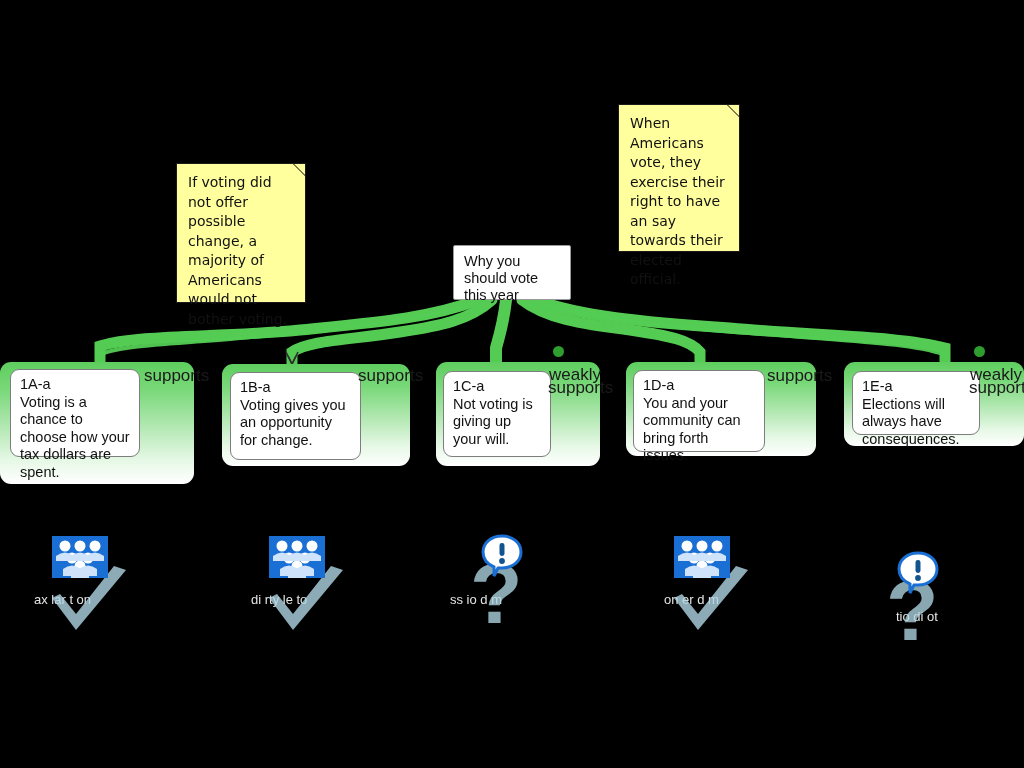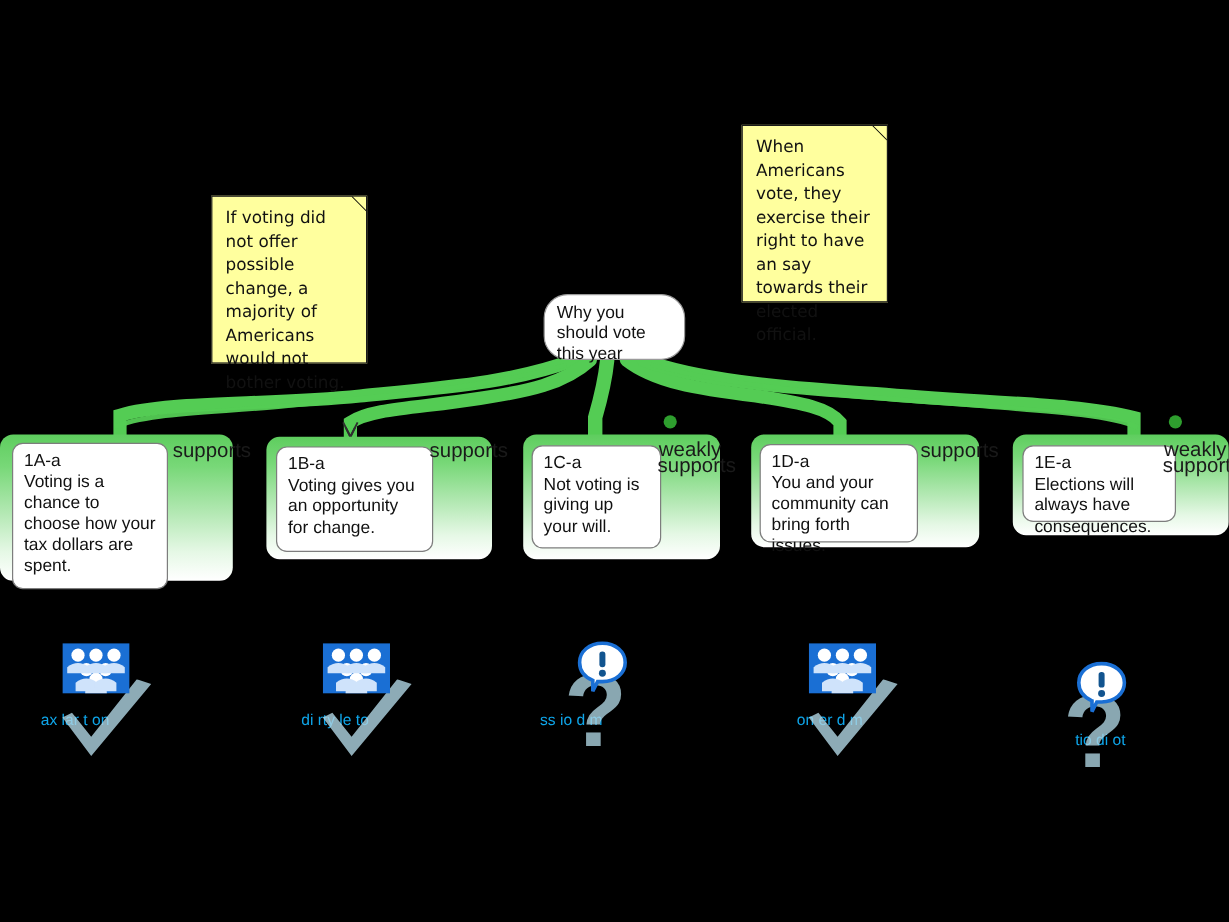--- a/index.html
+++ b/index.html
@@ -12,21 +12,21 @@
   #canvas{position:absolute;left:0;top:0;width:1024px;height:768px;}
 
   
   #connectors{position:absolute;left:0;top:0;width:1024px;height:768px;}
 
   
   .root-node{
     position:absolute;
     background:#ffffff;
     border:1px solid #9a9a9a;
-    border-radius:20px;
+    border-radius:2px;
     box-sizing:border-box;
     padding:7px 10px 6px 10px;
     font-size:14.5px;
     line-height:17px;
     color:#111;
     z-index:6;
   }
 
   
   .arg-box{
@@ -88,21 +88,21 @@
     position:absolute;top:0;right:0;
     width:0;height:0;
     border-left:11px solid transparent;
     border-top:11px solid #ffff9e;
   }
 
   
   .icon-cluster{position:absolute;width:120px;height:110px;z-index:4;}
   .faint-text{
     position:absolute;
-    color:#0ea5e9;
+    color:#e5e5e5;
     font-size:13px;
     line-height:16px;
     white-space:nowrap;
     z-index:2;
   }
   .check-mark{position:absolute;z-index:3;}
   .qmark{
     position:absolute;
     z-index:3;
     font-size:86px;
@@ -154,21 +154,21 @@
     <span>If voting did not offer possible change, a majority of Americans would not bother voting.</span>
   </div>
 
   <div class="sticky" style="left:618px;top:104px;width:122px;height:148px;">
     <span class="fold"></span>
     <span class="fold2"></span>
     <span>When Americans vote, they exercise their right to have an say towards their elected official.</span>
   </div>
 
   <div class="arg-box" style="left:0px;top:362px;width:194px;height:122px;">
-    <div class="arg-inner" style="left:10px;top:7px;width:130px;height:122px;">
+    <div class="arg-inner" style="left:10px;top:7px;width:130px;height:88px;">
       <span class="arg-id">1A-a</span>
       <span class="arg-text">Voting is a chance to choose how your tax dollars are spent.</span>
     </div>
   </div>
   <div class="rel-label" style="left:144px;top:369px;width:48px;">supports</div>
 
   <div class="arg-box" style="left:222px;top:364px;width:188px;height:102px;">
     <div class="arg-inner" style="left:8px;top:8px;width:131px;height:88px;">
       <span class="arg-id">1B-a</span>
       <span class="arg-text">Voting gives you an opportunity for change.</span>

